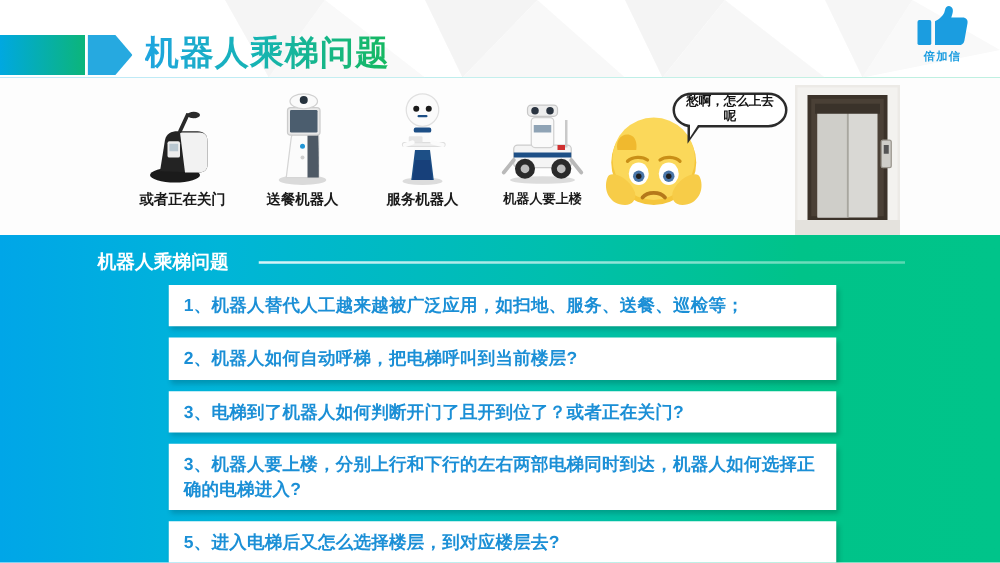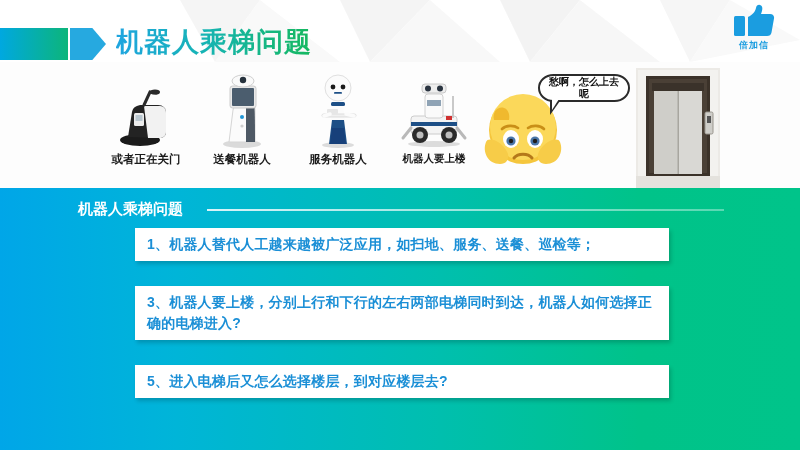--- a/index.html
+++ b/index.html
@@ -69,21 +69,21 @@
 
   .elevator { position:absolute; left:608px; top:0px; width:84px; height:120px; background:#e8e8e6; }
 
   
   .section-head { position:absolute; left:78px; top:200px; display:flex; align-items:center; width:646px; }
   .section-title { font-size:15px; font-weight:bold; color:#ffffff; white-space:nowrap; }
   .section-rule { flex:1; height:2px; margin-left:24px; background:linear-gradient(to right, rgba(255,255,255,.85), rgba(255,255,255,.35)); }
 
   .qlist { position:absolute; left:135px; top:228px; width:534px; }
   .qbox {
-    background:#ffffff; margin-bottom:25px; padding:6px 10px 7px 12px;
+    background:#ffffff; margin-bottom:9px; padding:6px 10px 7px 12px;
     box-shadow:2px 3px 4px rgba(0,0,0,.18);
     font-size:14px; font-weight:bold; color:#1b8fd6; line-height:1.45;
     letter-spacing:.2px;
   }
 </style>
 </head>
 <body>
 
 <div class="header">
   <svg class="poly" style="left:0;top:0;width:800px;height:62px;" viewBox="0 0 800 62">
@@ -232,16 +232,18 @@
   </div>
 </div>
 
 <div class="section-head">
   <div class="section-title">机器人乘梯问题</div>
   <div class="section-rule"></div>
 </div>
 
 <div class="qlist">
   <div class="qbox">1、机器人替代人工越来越被广泛应用，如扫地、服务、送餐、巡检等；</div>
+  <div class="qbox">2、机器人如何自动呼梯，把电梯呼叫到当前楼层?</div>
+  <div class="qbox">3、电梯到了机器人如何判断开门了且开到位了？或者正在关门?</div>
   <div class="qbox">3、机器人要上楼，分别上行和下行的左右两部电梯同时到达，机器人如何选择正确的电梯进入?</div>
   <div class="qbox">5、进入电梯后又怎么选择楼层，到对应楼层去?</div>
 
 </div>
 
 </body></html>

